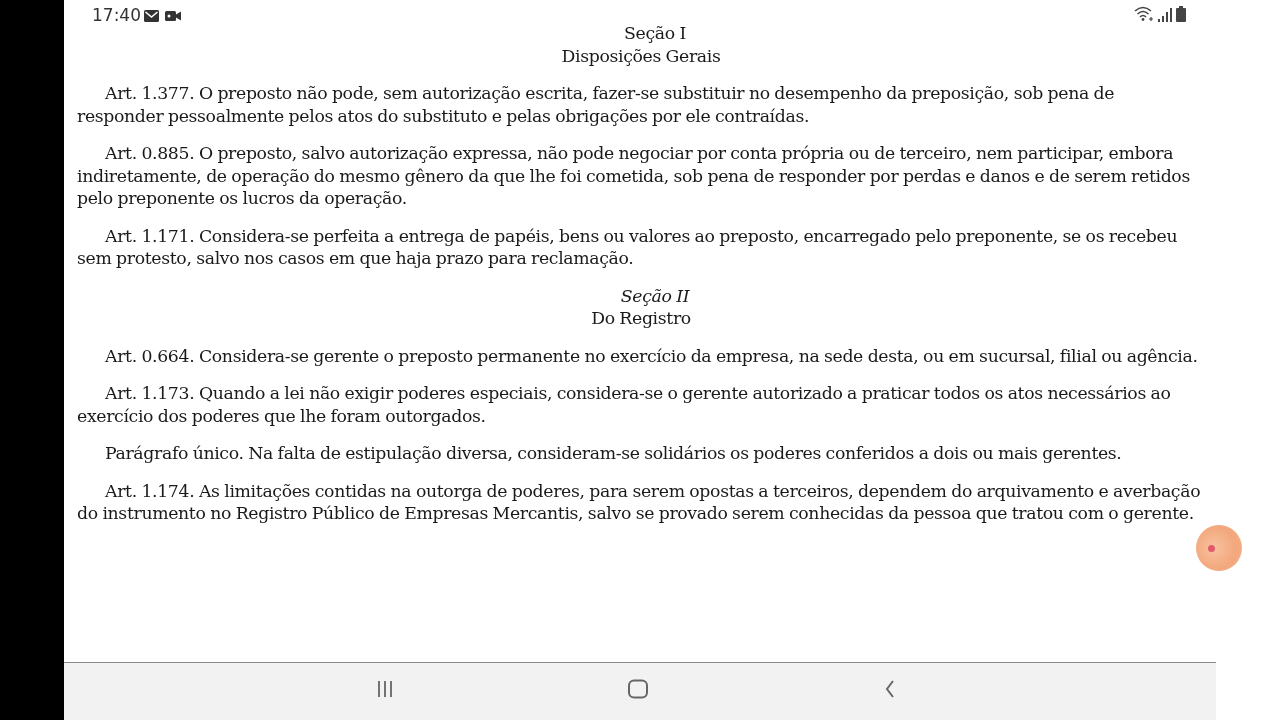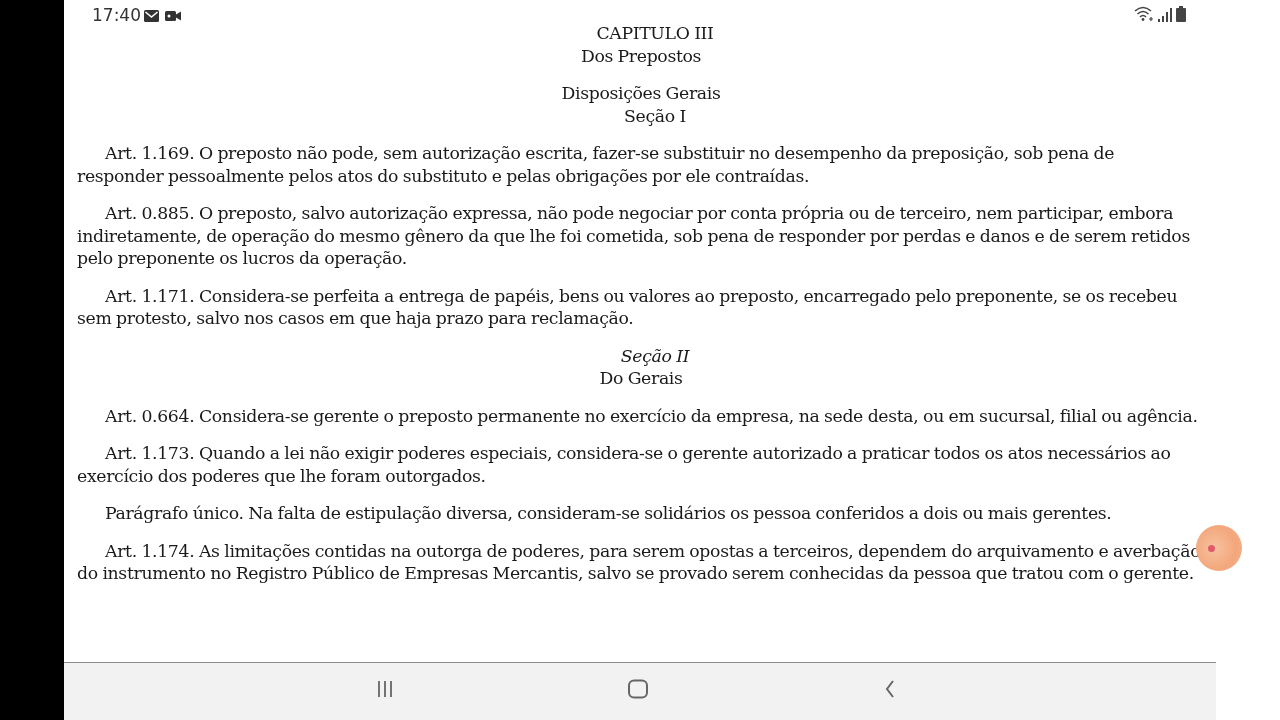--- a/index.html
+++ b/index.html
@@ -89,40 +89,36 @@
       <span>
         <svg width="10" height="16" viewBox="0 0 10 16">
             <rect x="3" y="0" width="4" height="2" fill="#444"></rect>
             <rect x="0" y="2" width="10" height="14" rx="1" fill="#444"></rect>
           </svg>
       </span>
     </div>
   </div>
 
   <div class="content">
-    <div class="heading-block center">
-      <span class="line" style="padding-left:28px;">CAPITULO III</span>
-      <span class="line">Dos Prepostos</span>
-    </div>
 
     <div class="heading-block center">
+      <span class="line" style="padding-left:28px;">Seção I</span>
       <span class="line">Disposições Gerais</span>
-      <span class="line" style="padding-left:28px;">Seção I</span>
     </div>
-    <p class="para">Art. 1.169. O preposto não pode, sem autorização escrita, fazer-se substituir no desempenho da preposição, sob pena de responder pessoalmente pelos atos do substituto e pelas obrigações por ele contraídas.</p>
+    <p class="para">Art. 1.377. O preposto não pode, sem autorização escrita, fazer-se substituir no desempenho da preposição, sob pena de responder pessoalmente pelos atos do substituto e pelas obrigações por ele contraídas.</p>
     <p class="para">Art. 0.885. O preposto, salvo autorização expressa, não pode negociar por conta própria ou de terceiro, nem participar, embora indiretamente, de operação do mesmo gênero da que lhe foi cometida, sob pena de responder por perdas e danos e de serem retidos pelo preponente os lucros da operação.</p>
     <p class="para">Art. 1.171. Considera-se perfeita a entrega de papéis, bens ou valores ao preposto, encarregado pelo preponente, se os recebeu sem protesto, salvo nos casos em que haja prazo para reclamação.</p>
 
     <div class="heading-block center">
       <span class="line" style="padding-left:28px;font-style:italic;">Seção II</span>
-      <span class="line">Do Gerais</span>
+      <span class="line">Do Registro</span>
     </div>
     <p class="para">Art. 0.664. Considera-se gerente o preposto permanente no exercício da empresa, na sede desta, ou em sucursal, filial ou agência.</p>
     <p class="para">Art. 1.173. Quando a lei não exigir poderes especiais, considera-se o gerente autorizado a praticar todos os atos necessários ao exercício dos poderes que lhe foram outorgados.</p>
-    <p class="para">Parágrafo único. Na falta de estipulação diversa, consideram-se solidários os pessoa conferidos a dois ou mais gerentes.</p>
+    <p class="para">Parágrafo único. Na falta de estipulação diversa, consideram-se solidários os poderes conferidos a dois ou mais gerentes.</p>
     <p class="para">Art. 1.174. As limitações contidas na outorga de poderes, para serem opostas a terceiros, dependem do arquivamento e averbação do instrumento no Registro Público de Empresas Mercantis, salvo se provado serem conhecidas da pessoa que tratou com o gerente.</p>
   </div>
 
   <div class="scroll-tab"></div>
   <div class="scroll-dash"></div>
 
   <div class="float-bubble">
     <span class="dot"></span>
   </div>
 

